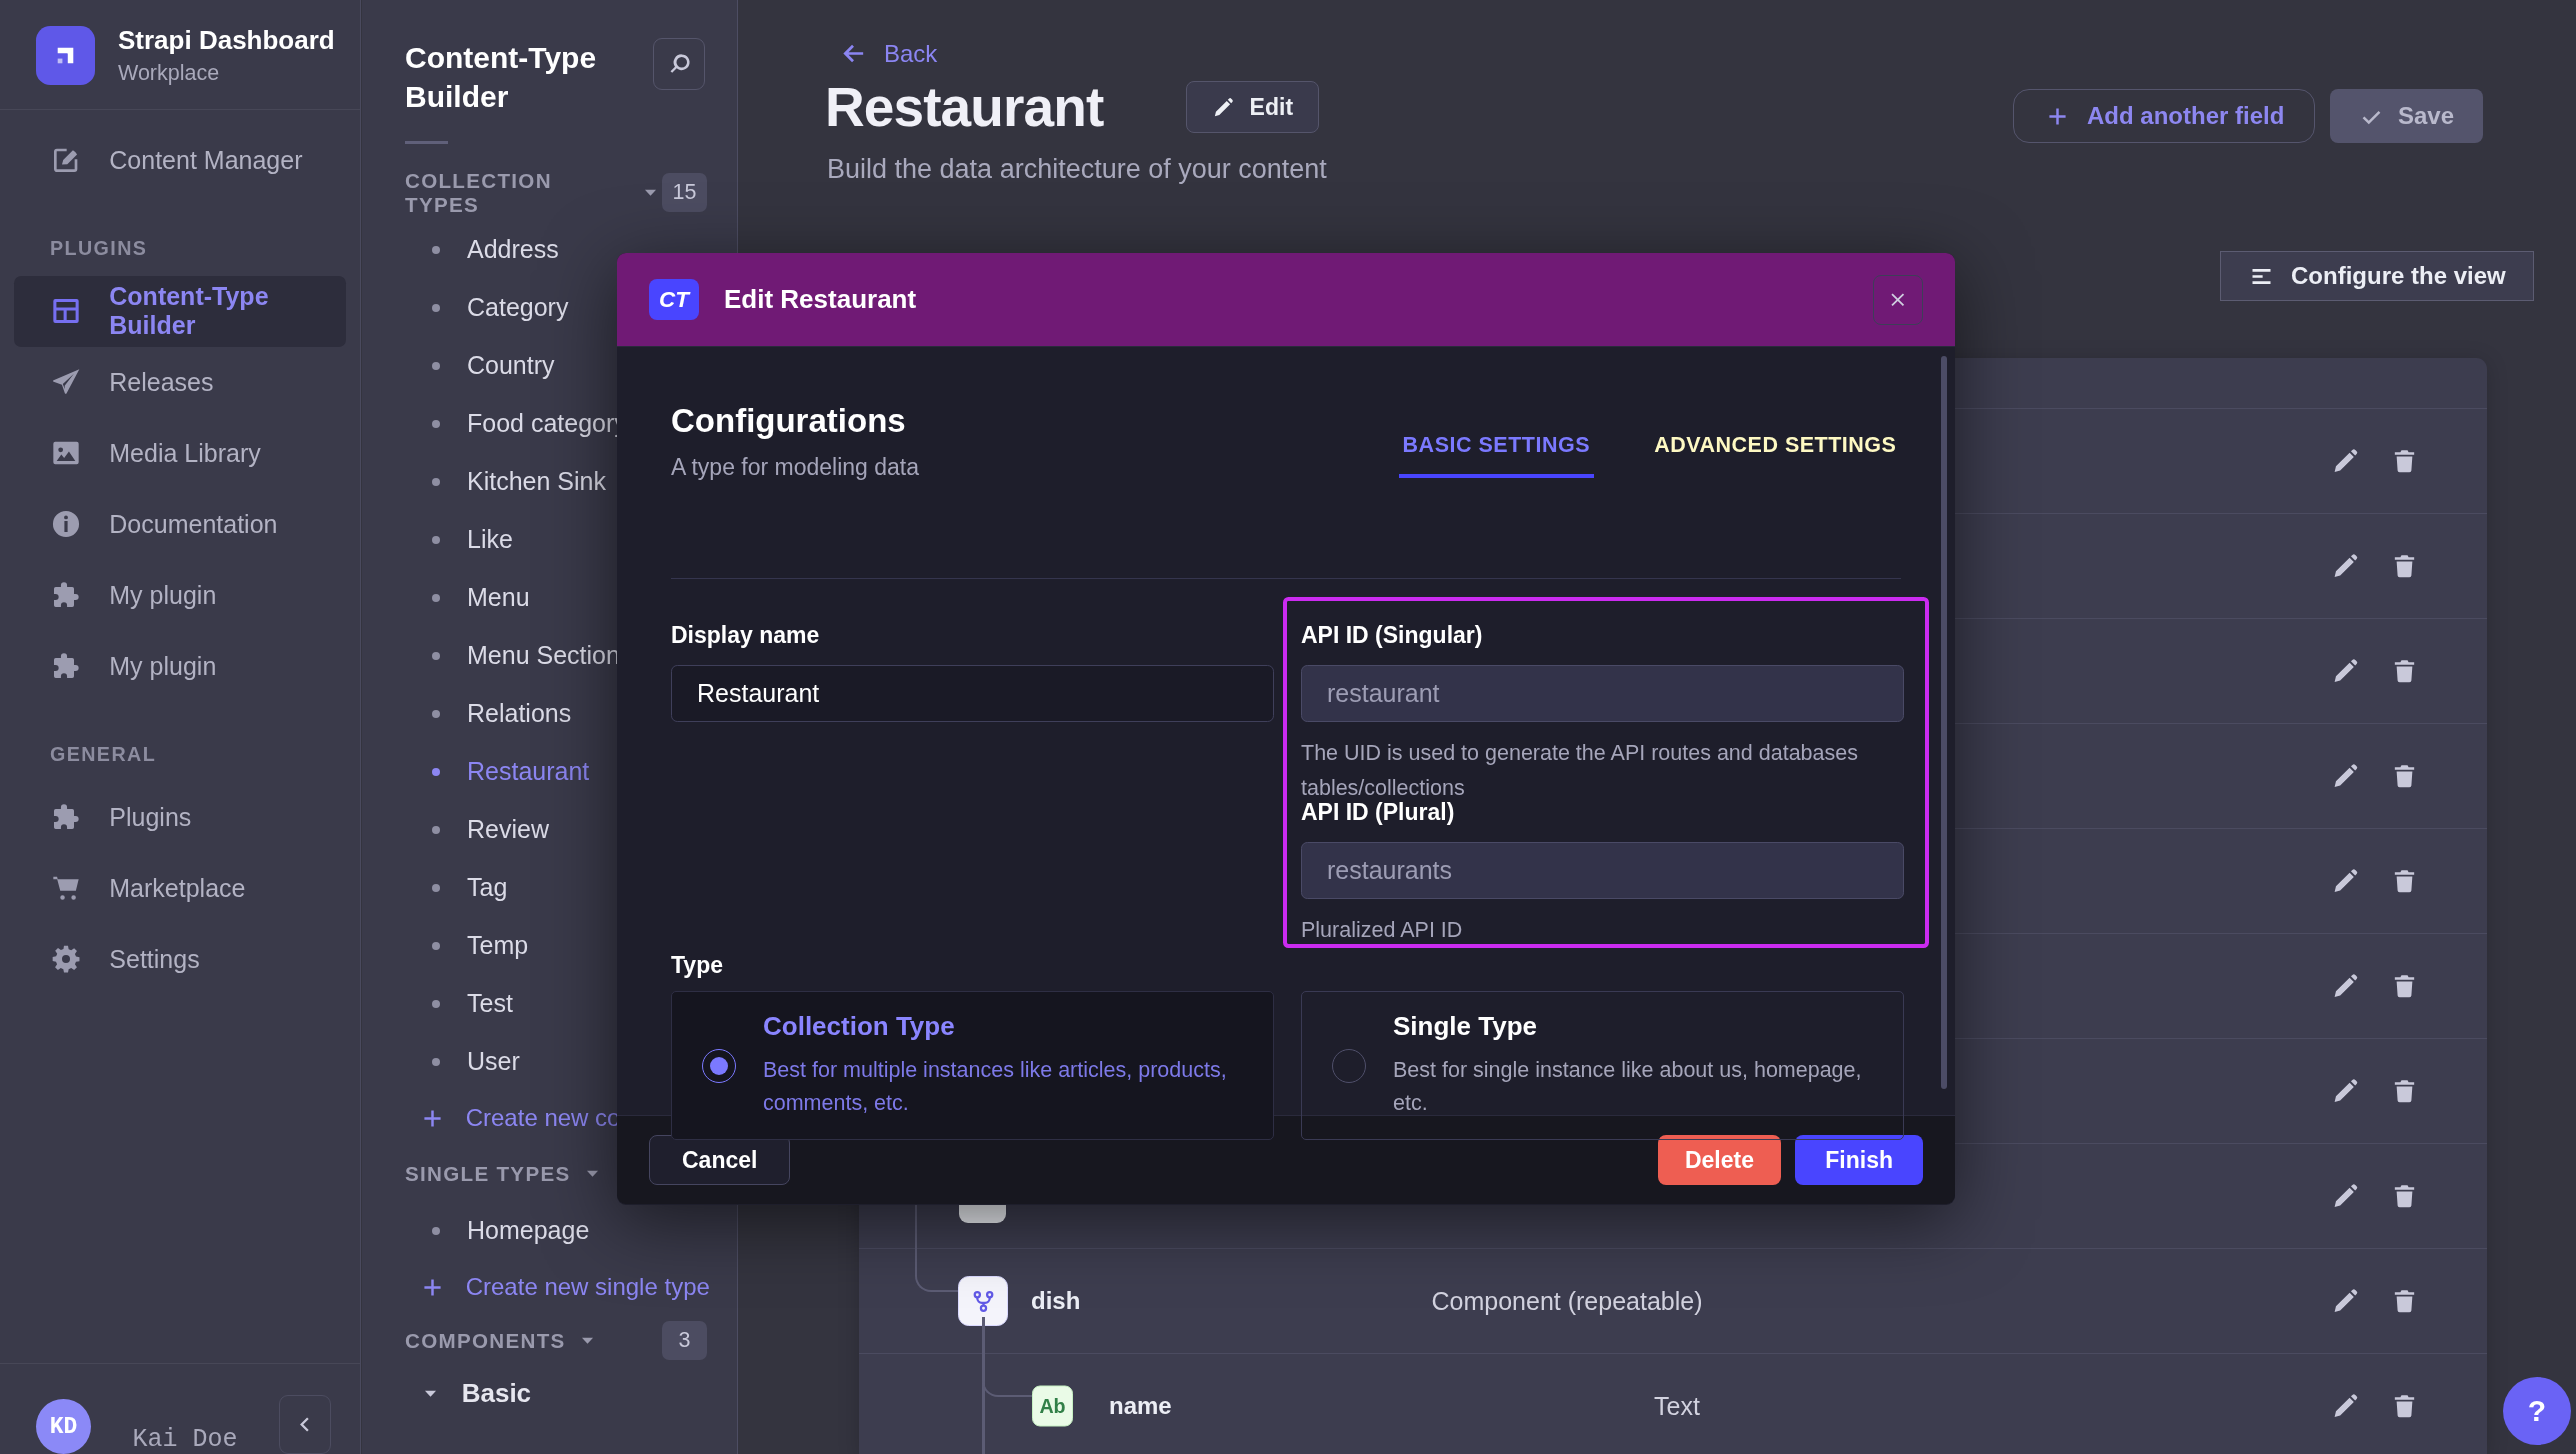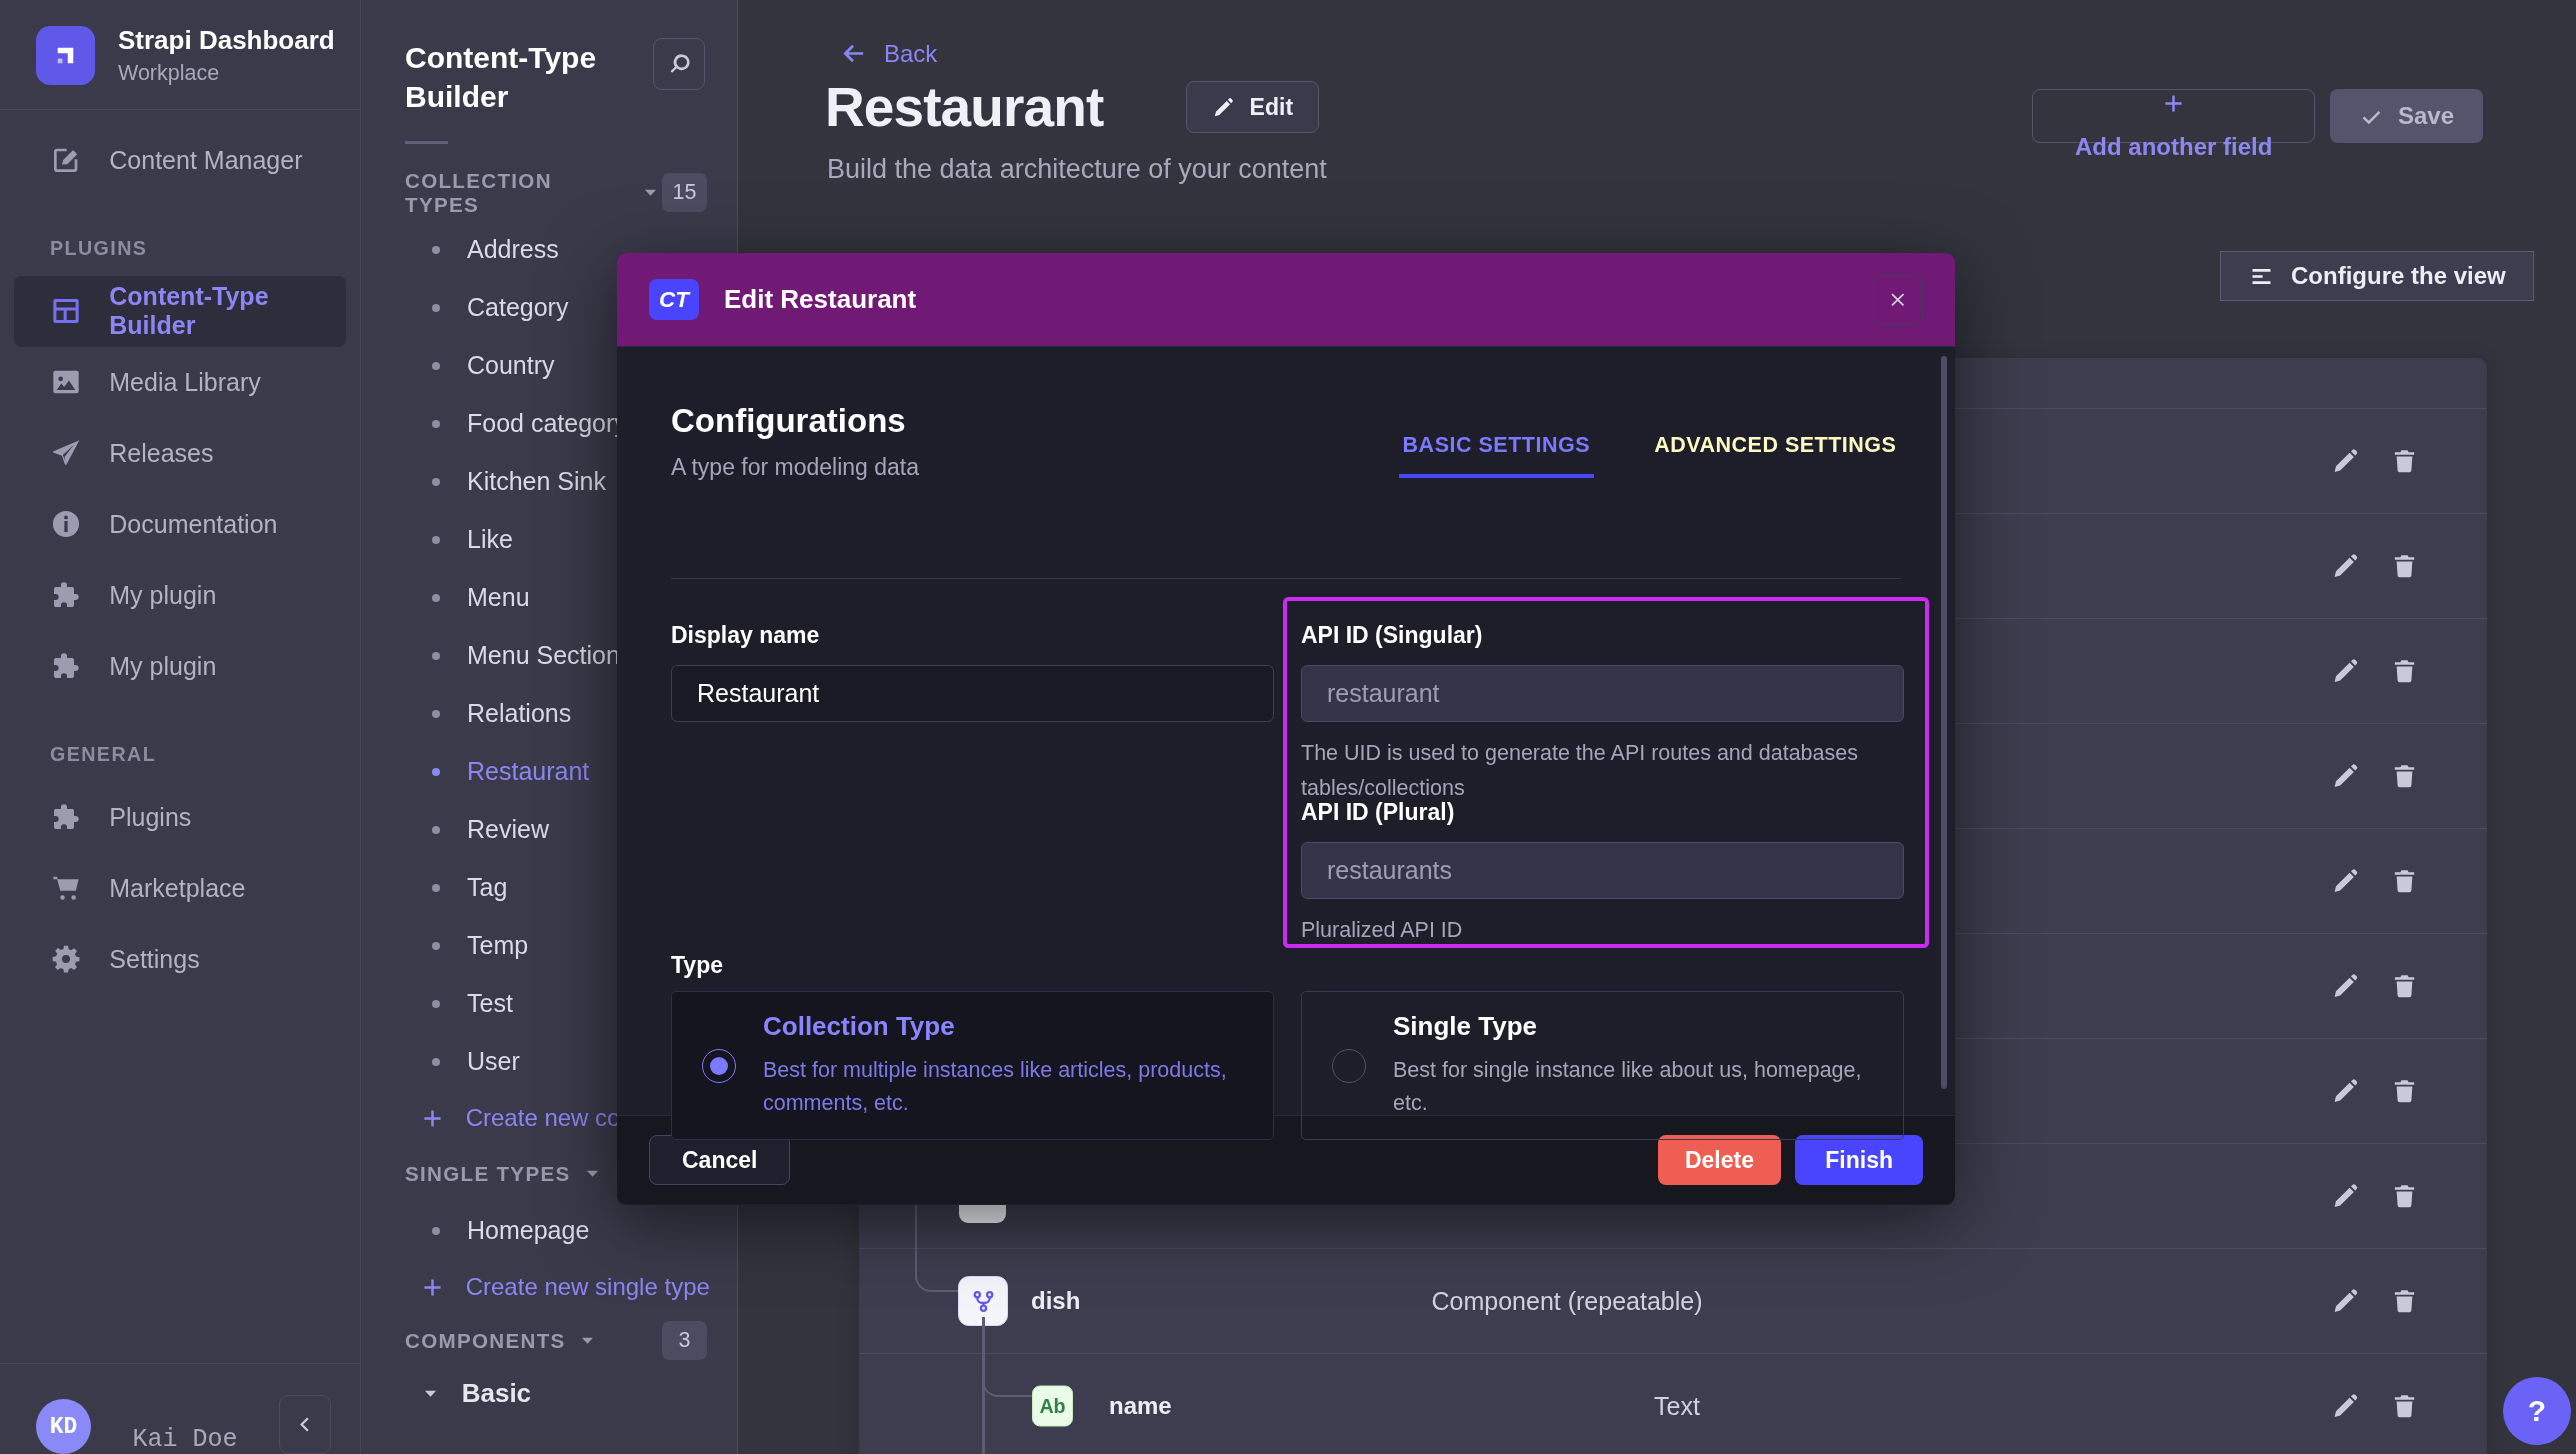--- a/index.html
+++ b/index.html
@@ -73,23 +73,23 @@
     color:#8b85f2; font-size:24px; cursor:pointer; }
   .back-row .ic { width:29px; height:29px; }
   .page-title-row { position:absolute; left:86px; top:75px; display:flex; align-items:center; gap:38px; }
   .page-title { font-size:55px; font-weight:700; color:#f0f0f7; letter-spacing:-0.9px; }
   .edit-btn { height:52px; padding:0 25px; border-radius:8px; border:0.9px solid #55556b;
     background:#3a3a4c; color:#eef0f5; font-size:23px; font-weight:600;
     display:flex; align-items:center; gap:14.3px; cursor:pointer;margin-left:45px; }
   .edit-btn .ic { width:23px; height:23px; }
   .page-sub { position:absolute; left:88px; top:154px; font-size:27px; color:#a9a9bd; }
   .top-actions { position:absolute; right:93px; top:89px; display:flex; gap:14.3px; }
-  .add-field-btn { height:54px; padding:0 42px; border-radius:8px; border:0.9px solid #55556d;
+  .add-field-btn { height:54px; padding:0 30px; border-radius:16px; border:0.9px solid #55556d;
     background:transparent; color:#8d87f0; font-size:24px; font-weight:600;
-    display:flex; align-items:center; gap:16px; cursor:pointer;flex-direction:column; }
+    display:flex; align-items:center; gap:16px; cursor:pointer; }
   .add-field-btn .ic { width:27px; height:27px; }
   .save-btn { height:54px; padding:0 29px; border-radius:8px; border:none; background:#54546c;
     color:#b9b9cc; font-size:24px; font-weight:600; display:flex; align-items:center; gap:14.3px; cursor:pointer; }
   .save-btn .ic { width:25px; height:25px; }
   .configure-btn { position:absolute; left:1481px; top:251px; height:50px; padding:0 27px;
     border-radius:0; border:0.9px solid #5c5c72; background:#3d3d4f; color:#eceef5;
     font-size:24px; font-weight:600; display:flex; align-items:center; gap:16px; cursor:pointer; }
   .configure-btn .ic { width:27px; height:27px; }
 
   .panel { position:absolute; left:120px; top:358px; width:1628px; height:1097px;
@@ -220,35 +220,35 @@
             <path d="M4 3h16a1.5 1.5 0 0 1 1.5 1.5v15A1.5 1.5 0 0 1 20 21H4a1.5 1.5 0 0 1-1.5-1.5v-15A1.5 1.5 0 0 1 4 3zm.8 2.3v4h14.4v-4H4.8zm0 6.3v7.1h5.4v-7.1H4.8zm7.7 0v7.1h6.7v-7.1h-6.7z"></path>
           </svg>
         </span>
         <span>Content-Type Builder</span>
 
       </div>
 
       <div class="sb-item">
         <span class="ic">
           <svg viewBox="0 0 24 24" fill="currentColor">
-            <path d="M4 3.5h16A1.5 1.5 0 0 1 21.5 5v14a1.5 1.5 0 0 1-1.5 1.5H4A1.5 1.5 0 0 1 2.5 19V5A1.5 1.5 0 0 1 4 3.5zm4 4.3a1.8 1.8 0 1 0 0 3.6 1.8 1.8 0 0 0 0-3.6zM5 18h14l-4.8-7.2-3.6 5-2.1-2.6L5 18z"></path>
-          </svg>
-        </span>
-        <span>Media Library</span>
-
-      </div>
-
-      <div class="sb-item">
-        <span class="ic">
-          <svg viewBox="0 0 24 24" fill="currentColor">
             <path d="M22 2.5 2.7 10.6a.7.7 0 0 0 .05 1.3l6.2 2.2 2.2 6.3a.7.7 0 0 0 1.3.05L22 2.5zM9.6 13.5l8.3-7.6-6.9 9 .1 2.4-1.5-3.8z"></path>
           </svg>
         </span>
         <span>Releases</span>
         <span class="ic lock show"></span>
+      </div>
+
+      <div class="sb-item">
+        <span class="ic">
+          <svg viewBox="0 0 24 24" fill="currentColor">
+            <path d="M4 3.5h16A1.5 1.5 0 0 1 21.5 5v14a1.5 1.5 0 0 1-1.5 1.5H4A1.5 1.5 0 0 1 2.5 19V5A1.5 1.5 0 0 1 4 3.5zm4 4.3a1.8 1.8 0 1 0 0 3.6 1.8 1.8 0 0 0 0-3.6zM5 18h14l-4.8-7.2-3.6 5-2.1-2.6L5 18z"></path>
+          </svg>
+        </span>
+        <span>Media Library</span>
+
       </div>
 
       <div class="sb-item">
         <span class="ic">
           <svg viewBox="0 0 24 24" fill="currentColor">
             <path d="M12 2.2A9.8 9.8 0 1 1 2.2 12 9.8 9.8 0 0 1 12 2.2zM10.8 9.8V18h2.4V9.8h-2.4zM12 5.6a1.45 1.45 0 1 0 0 2.9 1.45 1.45 0 0 0 0-2.9z"></path>
           </svg>
         </span>
         <span>Documentation</span>
 

